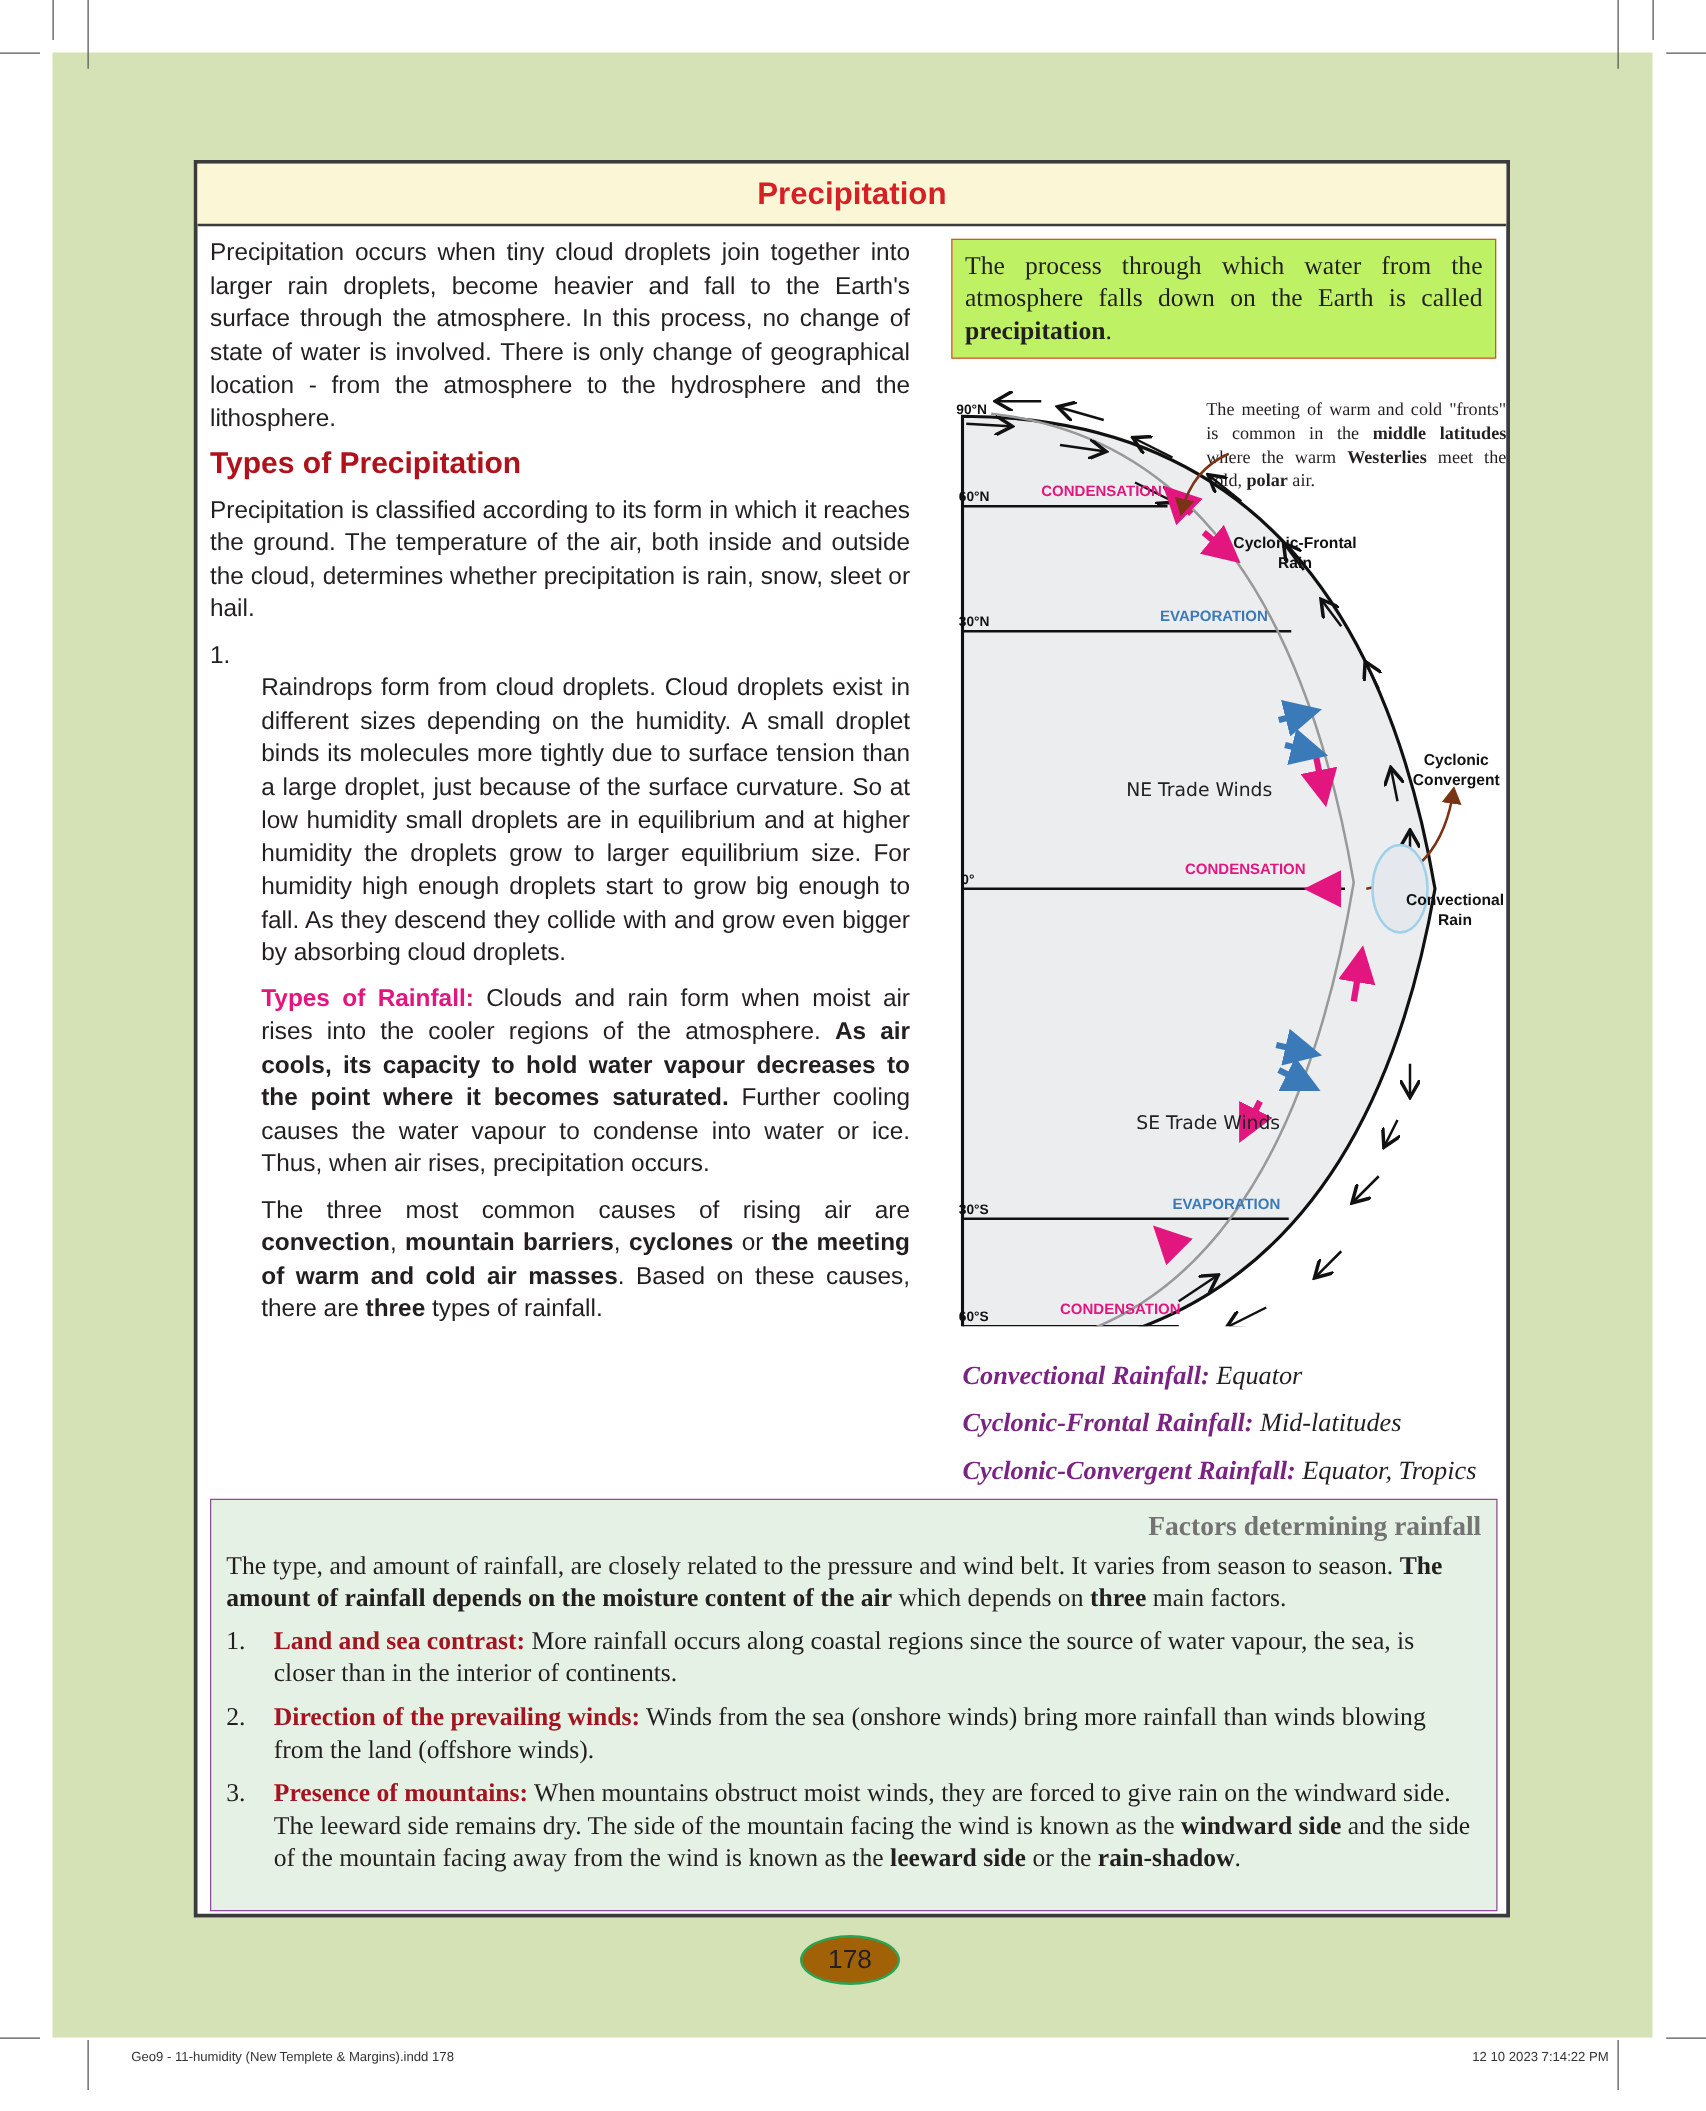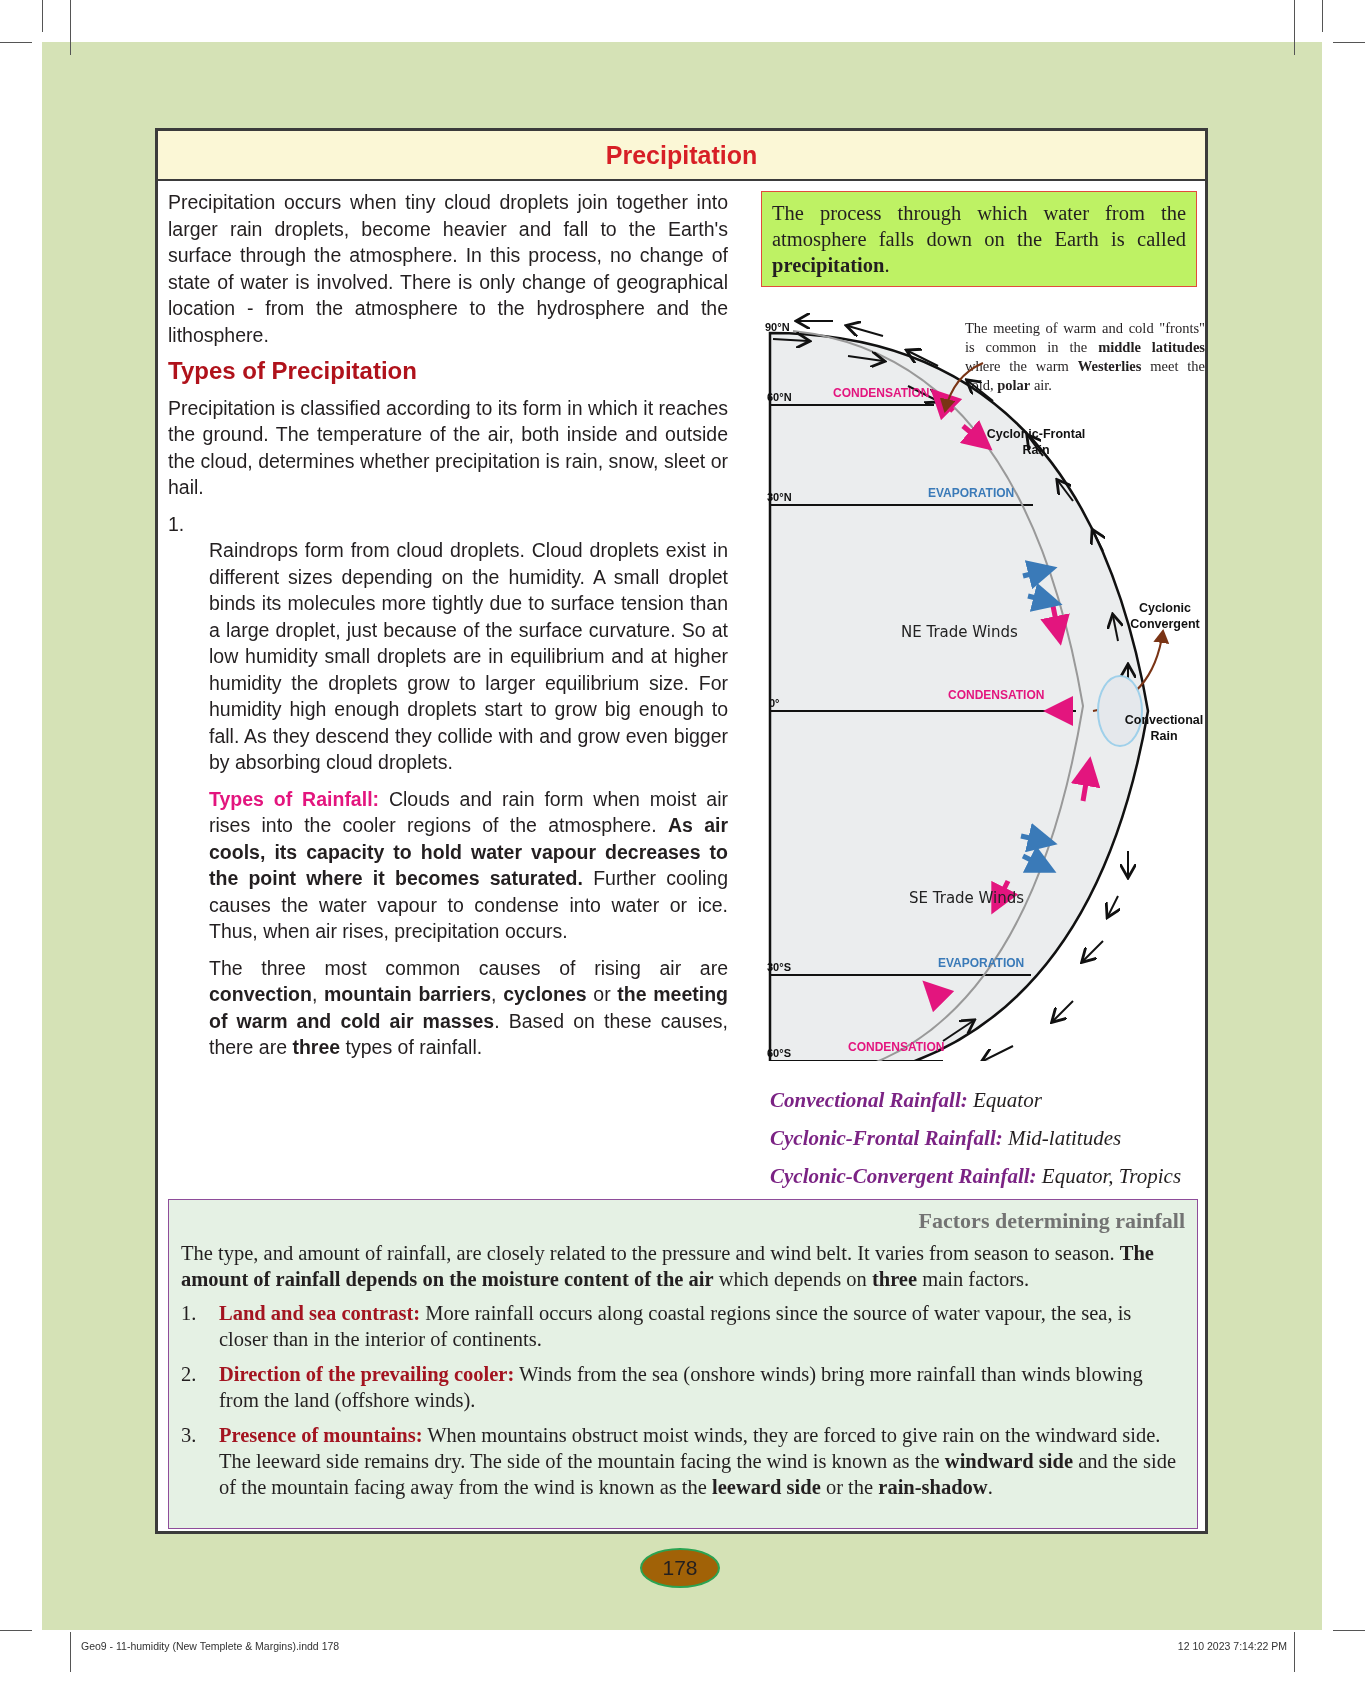--- a/index.html
+++ b/index.html
@@ -180,24 +180,24 @@
 
   <div class="factors">
     <h3>Factors determining rainfall</h3>
     <p><span>The type, and amount of rainfall, are closely related to the pressure and wind belt. It varies from season to season. </span><b>The amount of rainfall depends on the moisture content of the air</b><span> which depends on </span><b>three</b><span> main factors.</span></p>
     <div class="item">
         <span class="num">1.</span>
         <span><span class="dk">Land and sea contrast:</span><span> More rainfall occurs along coastal regions since the source of water vapour, the sea, is closer than in the interior of continents.</span></span>
       </div>
     <div class="item">
         <span class="num">2.</span>
-        <span><span class="dk">Direction of the prevailing cooler:</span><span> Winds from the sea (onshore winds) bring more rainfall than winds blowing from the land (offshore winds).</span></span>
+        <span><span class="dk">Direction of the prevailing winds:</span><span> Winds from the sea (onshore winds) bring more rainfall than winds blowing from the land (offshore winds).</span></span>
       </div>
     <div class="item">
         <span class="num">3.</span>
         <span><span class="dk">Presence of mountains:</span><span> When mountains obstruct moist winds, they are forced to give rain on the windward side. The leeward side remains dry. The side of the mountain facing the wind is known as the </span><b>windward side</b><span> and the side of the mountain facing away from the wind is known as the </span><b>leeward side</b><span> or the </span><b>rain-shadow</b><span>.</span></span>
       </div>
   </div>
 </div>
 
 <div class="pagenum">178</div>
-<div class="slug" style="left:81px;">Geo9 - 11-humidity (New Templete &amp; Margins).indd   178</div>
+<div class="slug" style="left:105px;">Geo9 - 11-humidity (New Templete &amp; Margins).indd   178</div>
 <div class="slug" style="right:78px;">12 10 2023   7:14:22 PM</div>
 
 </body></html>

